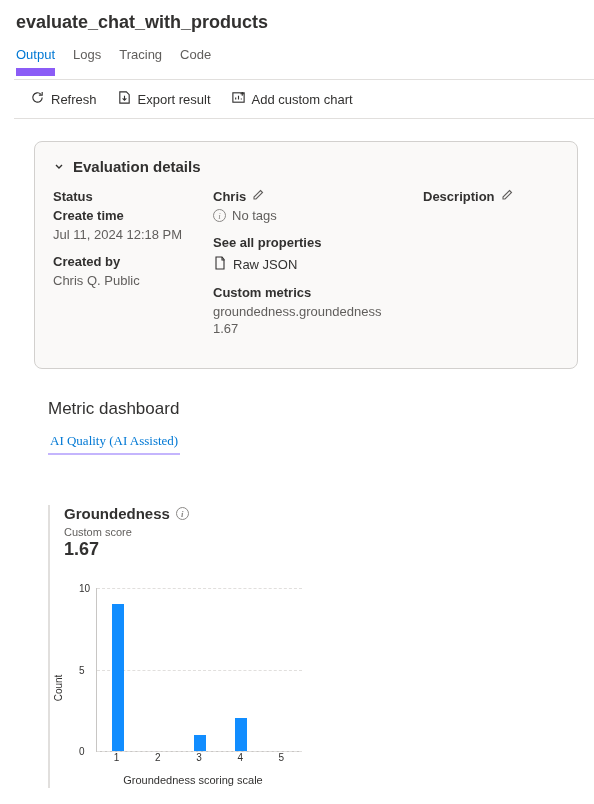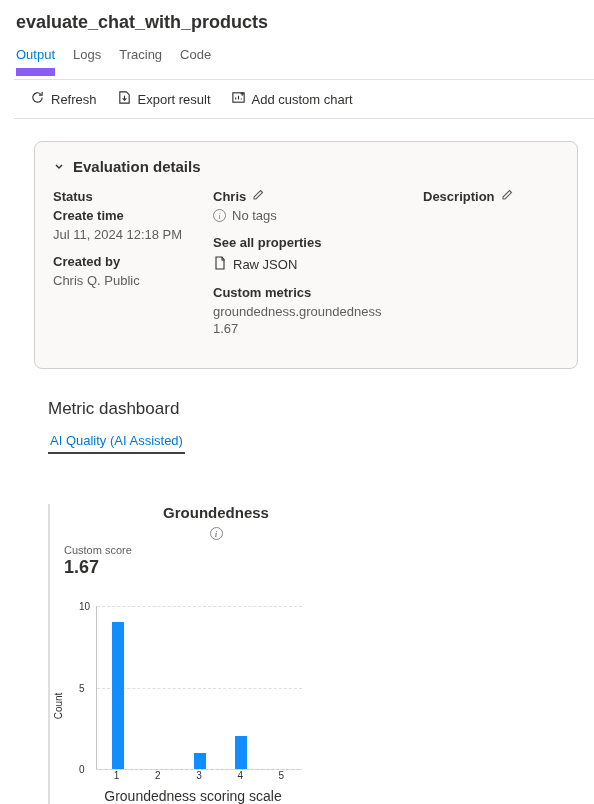--- a/index.html
+++ b/index.html
@@ -105,32 +105,33 @@
     font-size: 13px; margin-bottom: 12px; cursor: pointer;
   }
   .rawjson svg { width: 14px; height: 14px; }
   .pencil { cursor: pointer; color: #605e5c; }
   .pencil svg { width: 12px; height: 12px; }
   .metric-section { margin-top: 30px; padding-left: 14px; }
   .metric-title { font-size: 17px; font-weight: 400; margin-bottom: 10px; }
   .metric-tabs { display: flex; }
   .metric-tab {
     font-size: 13px; color: #0078d4;
-    border-bottom: 2px solid #404040; padding: 4px 2px 4px 2px;
+    border-bottom: 2px solid #c4b5fd; padding: 4px 2px 4px 2px;
     cursor: pointer;
+    font-family: Liberation Serif, serif;
   }
   .chart-card {
     margin-top: 50px;
     padding-left: 14px;
     border-left: 2px solid #e1dfdd;
     width: 320px;
   }
   .chart-name {
     font-size: 15px; font-weight: 600;
-    display: flex; align-items: center; gap: 6px; flex-direction: column;
+    display: flex; align-items: center; gap: 6px;
   }
   .chart-avg-label { font-size: 11px; color: #605e5c; margin-top: 4px; }
   .chart-avg-value { font-size: 18px; font-weight: 600; margin-top: 1px; }
   .chart-area {
     position: relative;
     width: 230px;
     height: 200px;
     margin-top: 28px;
     margin-left: 8px;
   }
@@ -163,21 +164,21 @@
     width: 12px;
     background: #118dff;
   }
   .x-ticks {
     position: absolute; left: 24px; right: 0; bottom: 22px;
     height: 14px;
   }
   .x-tick { position: absolute; font-size: 10px; color: #323130; transform: translateX(-50%); }
   .x-axis-label {
     position: absolute; left: 24px; right: 12px; bottom: 2px;
-    text-align: center; font-size: 14px; color: #323130;
+    text-align: center; font-size: 11px; color: #323130;
   }
 </style>
 </head>
 <body>
 
 <h1 class="page-title">evaluate_chat_with_products</h1>
 
 <div class="tabs">
   <div class="tab active">Output</div>
   <div class="tab">Logs</div>

